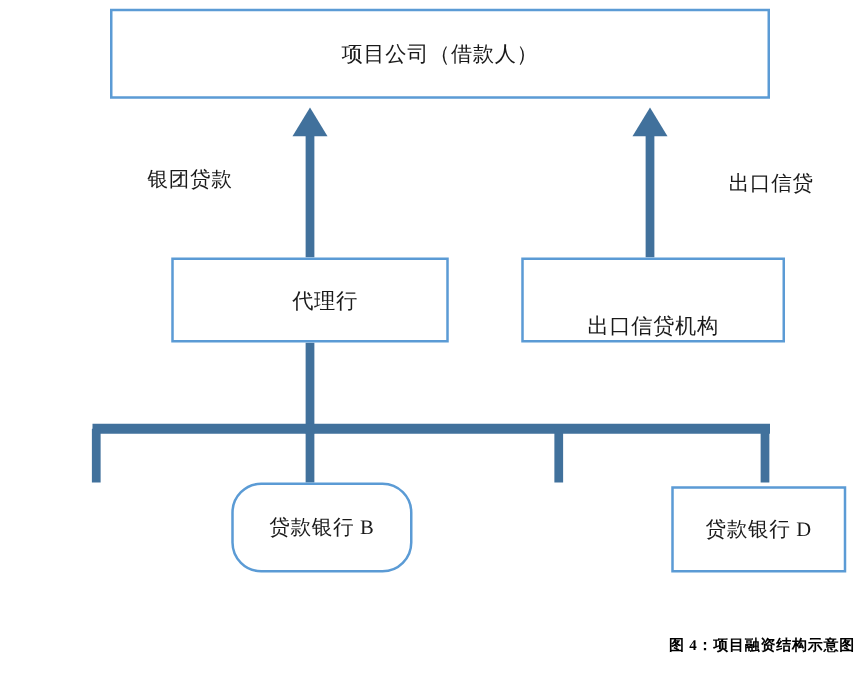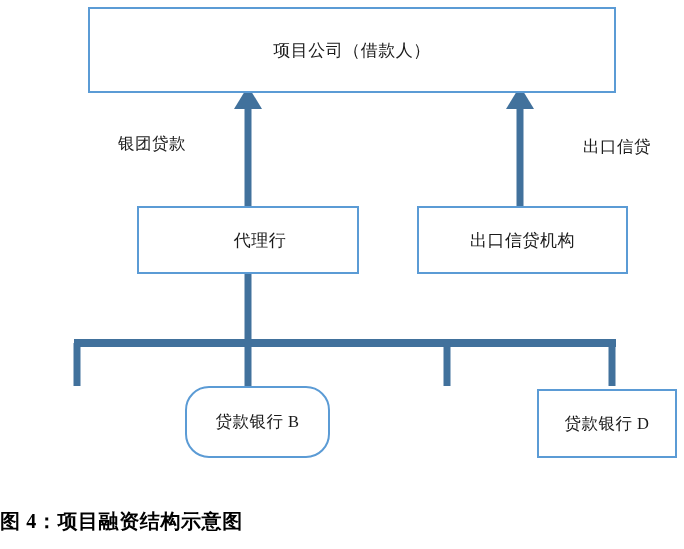--- a/index.html
+++ b/index.html
@@ -42,23 +42,23 @@
     font-size: 16.5px;
     white-space: nowrap;
     z-index: 3;
     letter-spacing: 0.5px;
   }
   .figure-caption {
     position: absolute;
     left: 0;
     right: 0;
     top: 508px;
-    text-align: left;
+    text-align: right;
     font-weight: bold;
-    font-size: 20px;
+    font-size: 12px;
     color: #000000;
     letter-spacing: 0.6px;
     z-index: 3;
   }
   svg.connectors {
     position: absolute;
     left: 0; top: 0;
     width: 684px;
     height: 549px;
     z-index: 1;
@@ -97,32 +97,32 @@
       <line x1="248" y1="343" x2="248" y2="386" stroke="#41719c" stroke-width="7"></line>
     </g>
     <g>
       <line x1="447" y1="343" x2="447" y2="386" stroke="#41719c" stroke-width="7"></line>
     </g>
     <g>
       <line x1="612" y1="343" x2="612" y2="386" stroke="#41719c" stroke-width="7"></line>
     </g>
   </svg>
 
-  <div class="node-box" style="left:88px; top:7px; width:528px; height:86px;">
+  <div class="node-box" style="left:88px; top:7px; width:528px; height:72px;">
     <span>项目公司（借款人）</span>
   </div>
 
   <div class="edge-label" style="left:118px; top:133px;font-family:Liberation Serif, serif;">银团贷款</div>
   <div class="edge-label" style="left:583px; top:136px;">出口信贷</div>
 
   <div class="node-box" style="left:137px; top:206px; width:222px; height:68px;padding-left:24px;">
     <span>代理行</span>
   </div>
 
-  <div class="node-box" style="left:417px; top:206px; width:211px; height:68px;">
+  <div class="node-box" style="left:417px; top:206px; width:211px; height:68px;align-items:flex-end;">
     <span>出口信贷机构</span>
   </div>
 
 
   <div class="node-box bank" style="left:185px; top:386px; width:145px; height:72px;border-radius:24px;">
     <span>贷款银行 B</span>
   </div>
 
 
   <div class="node-box bank" style="left:537px; top:389px; width:140px; height:69px;">

